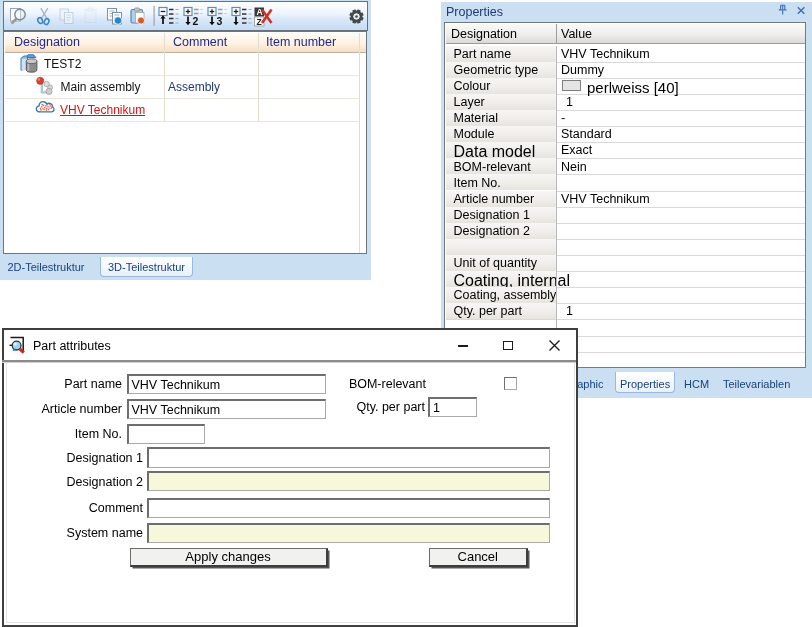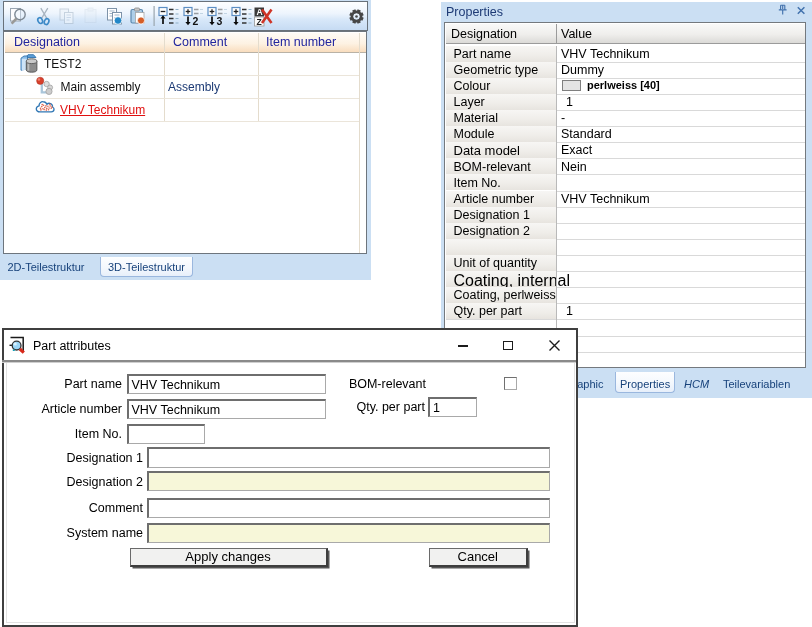--- a/index.html
+++ b/index.html
@@ -200,35 +200,35 @@
 <div class="abs" style="left:445.5px;top:61.7px;width:359.0px;height:1px;background:#d9d9d9;"></div>
 <div class="txt" style="left:561px;top:46.8px;font-size:12.5px;color:#000;">VHV Technikum</div>
 <div class="abs" style="left:445.5px;top:61.7px;width:110.0px;height:16.1px;background:linear-gradient(180deg,#f7f6f4 0%,#efede9 60%,#e7e4df 100%);"></div>
 <div class="txt" style="left:453.5px;top:62.9px;font-size:12.5px;color:#000;">Geometric type</div>
 <div class="abs" style="left:445.5px;top:77.8px;width:359.0px;height:1px;background:#d9d9d9;"></div>
 <div class="txt" style="left:561px;top:62.9px;font-size:12.5px;color:#000;">Dummy</div>
 <div class="abs" style="left:445.5px;top:77.8px;width:110.0px;height:16.1px;background:linear-gradient(180deg,#f7f6f4 0%,#efede9 60%,#e7e4df 100%);"></div>
 <div class="txt" style="left:453.5px;top:79.0px;font-size:12.5px;color:#000;">Colour</div>
 <div class="abs" style="left:445.5px;top:93.9px;width:359.0px;height:1px;background:#d9d9d9;"></div>
 <div class="abs" style="left:562px;top:80.0px;width:19px;height:11px;background:#e4e4e4;border:1px solid #7f7f7f;box-sizing:border-box;"></div>
-<div class="txt" style="left:587px;top:79.0px;font-size:11px;color:#000;font-weight:bold;">perlweiss [40]</div>
+<div class="txt" style="left:587px;top:79.0px;font-size:15px;color:#000;">perlweiss [40]</div>
 <div class="abs" style="left:445.5px;top:93.9px;width:110.0px;height:16.1px;background:linear-gradient(180deg,#f7f6f4 0%,#efede9 60%,#e7e4df 100%);"></div>
 <div class="txt" style="left:453.5px;top:95.1px;font-size:12.5px;color:#000;">Layer</div>
 <div class="abs" style="left:445.5px;top:110.0px;width:359.0px;height:1px;background:#d9d9d9;"></div>
 <div class="txt" style="left:566px;top:95.1px;font-size:12.5px;color:#000;">1</div>
 <div class="abs" style="left:445.5px;top:110.0px;width:110.0px;height:16.1px;background:linear-gradient(180deg,#f7f6f4 0%,#efede9 60%,#e7e4df 100%);"></div>
 <div class="txt" style="left:453.5px;top:111.2px;font-size:12.5px;color:#000;">Material</div>
 <div class="abs" style="left:445.5px;top:126.1px;width:359.0px;height:1px;background:#d9d9d9;"></div>
 <div class="txt" style="left:561px;top:111.2px;font-size:12.5px;color:#000;">-</div>
 <div class="abs" style="left:445.5px;top:126.1px;width:110.0px;height:16.1px;background:linear-gradient(180deg,#f7f6f4 0%,#efede9 60%,#e7e4df 100%);"></div>
 <div class="txt" style="left:453.5px;top:127.3px;font-size:12.5px;color:#000;text-align:center;">Module</div>
 <div class="abs" style="left:445.5px;top:142.2px;width:359.0px;height:1px;background:#d9d9d9;"></div>
 <div class="txt" style="left:561px;top:127.3px;font-size:12.5px;color:#000;">Standard</div>
 <div class="abs" style="left:445.5px;top:142.2px;width:110.0px;height:16.1px;background:linear-gradient(180deg,#f7f6f4 0%,#efede9 60%,#e7e4df 100%);"></div>
-<div class="txt" style="left:453.5px;top:143.4px;font-size:13px;color:#000;">Data model</div>
+<div class="txt" style="left:453.5px;top:143.4px;font-size:16px;color:#000;">Data model</div>
 <div class="abs" style="left:445.5px;top:158.3px;width:359.0px;height:1px;background:#d9d9d9;"></div>
 <div class="txt" style="left:561px;top:143.4px;font-size:12.5px;color:#000;">Exact</div>
 <div class="abs" style="left:445.5px;top:158.3px;width:110.0px;height:16.1px;background:linear-gradient(180deg,#f7f6f4 0%,#efede9 60%,#e7e4df 100%);"></div>
 <div class="txt" style="left:453.5px;top:159.5px;font-size:12.5px;color:#000;">BOM-relevant</div>
 <div class="abs" style="left:445.5px;top:174.4px;width:359.0px;height:1px;background:#d9d9d9;"></div>
 <div class="txt" style="left:561px;top:159.5px;font-size:12.5px;color:#000;">Nein</div>
 <div class="abs" style="left:445.5px;top:174.4px;width:110.0px;height:16.1px;background:linear-gradient(180deg,#f7f6f4 0%,#efede9 60%,#e7e4df 100%);"></div>
 <div class="txt" style="left:453.5px;top:175.6px;font-size:12.5px;color:#000;">Item No.</div>
 <div class="abs" style="left:445.5px;top:190.5px;width:359.0px;height:1px;background:#d9d9d9;"></div>
 <div class="abs" style="left:445.5px;top:190.5px;width:110.0px;height:16.1px;background:linear-gradient(180deg,#f7f6f4 0%,#efede9 60%,#e7e4df 100%);"></div>
@@ -244,35 +244,35 @@
 <div class="abs" style="left:445.5px;top:238.8px;width:110.0px;height:16.1px;background:linear-gradient(180deg,#f7f6f4 0%,#efede9 60%,#e7e4df 100%);"></div>
 <div class="txt" style="left:453.5px;top:240.0px;font-size:12.5px;color:#000;margin-top:18px;">Part type</div>
 <div class="abs" style="left:445.5px;top:254.9px;width:359.0px;height:1px;background:#d9d9d9;"></div>
 <div class="abs" style="left:445.5px;top:254.9px;width:110.0px;height:16.1px;background:linear-gradient(180deg,#f7f6f4 0%,#efede9 60%,#e7e4df 100%);"></div>
 <div class="txt" style="left:453.5px;top:256.1px;font-size:12.5px;color:#000;">Unit of quantity</div>
 <div class="abs" style="left:445.5px;top:271.0px;width:359.0px;height:1px;background:#d9d9d9;"></div>
 <div class="abs" style="left:445.5px;top:271.0px;width:110.0px;height:16.1px;background:linear-gradient(180deg,#f7f6f4 0%,#efede9 60%,#e7e4df 100%);"></div>
 <div class="txt" style="left:453.5px;top:272.2px;font-size:16px;color:#000;">Coating, internal</div>
 <div class="abs" style="left:445.5px;top:287.1px;width:359.0px;height:1px;background:#d9d9d9;"></div>
 <div class="abs" style="left:445.5px;top:287.1px;width:110.0px;height:16.1px;background:linear-gradient(180deg,#f7f6f4 0%,#efede9 60%,#e7e4df 100%);"></div>
-<div class="txt" style="left:453.5px;top:288.3px;font-size:12.5px;color:#000;">Coating, perlweiss</div>
+<div class="txt" style="left:453.5px;top:288.3px;font-size:12.5px;color:#000;">Coating, assembly</div>
 <div class="abs" style="left:445.5px;top:303.2px;width:359.0px;height:1px;background:#d9d9d9;"></div>
 <div class="abs" style="left:445.5px;top:303.2px;width:110.0px;height:16.1px;background:linear-gradient(180deg,#f7f6f4 0%,#efede9 60%,#e7e4df 100%);"></div>
 <div class="txt" style="left:453.5px;top:304.4px;font-size:12.5px;color:#000;">Qty. per part</div>
 <div class="abs" style="left:445.5px;top:319.3px;width:359.0px;height:1px;background:#d9d9d9;"></div>
 <div class="txt" style="left:566px;top:304.4px;font-size:12.5px;color:#000;">1</div>
 <div class="abs" style="left:445.5px;top:335.8px;width:359.0px;height:1px;background:#d9d9d9;"></div>
 <div class="abs" style="left:445.5px;top:351.6px;width:359.0px;height:1px;background:#d9d9d9;"></div>
 <div class="abs" style="left:555.5px;top:45.6px;width:1px;height:320.9px;background:#b9b9b9;"></div>
 
 <div class="abs" style="left:441px;top:372px;width:371px;height:22.5px;background:#cbdff3;"></div>
 <div class="abs" style="left:614.5px;top:372px;width:60px;height:20.5px;background:linear-gradient(180deg,#fdfeff 0%,#f4f8fd 55%,#e7effa 100%);border:1px solid #9ab7de;border-top:none;border-radius:0 0 4px 4px;box-sizing:border-box;"></div>
 <div class="txt" style="left:565px;top:377.5px;font-size:11px;color:#17427b;">Graphic</div>
 <div class="txt" style="left:620px;top:377.5px;font-size:11px;color:#17427b;">Properties</div>
-<div class="txt" style="left:684px;top:377.5px;font-size:11px;color:#17427b;font-style:italic;">HCM</div>
+<div class="txt" style="left:684px;top:377.5px;font-size:11px;color:#17427b;">HCM</div>
 <div class="txt" style="left:723px;top:377.5px;font-size:11px;color:#17427b;">Teilevariablen</div>
 
 <div class="abs" style="left:2px;top:328px;width:576px;height:299px;box-sizing:border-box;border:2px solid #3f3f3f;background:#ffffff;"></div>
 <svg class="abs" style="left:8px;top:334px;" width="24" height="24" viewBox="0 0 24 24">
     <path d="M2.5,3.6 H15.9 M15.2,3.6 V17.8" stroke="#1a1a1a" stroke-width="1.5" fill="none"></path>
     <path d="M1.5,11.3 H4.2" stroke="#1a1a1a" stroke-width="1.4" fill="none"></path>
     <circle cx="8.6" cy="11.6" r="4.4" fill="#9bd6f7" stroke="#333333" stroke-width="1.3"></circle>
     <circle cx="7.2" cy="10" r="1.6" fill="#dcf2fd"></circle>
     <path d="M11.9,15 L15.8,18.6" stroke="#d8281a" stroke-width="3.2" fill="none"></path>
     <path d="M4.8,16.2 h2" stroke="#16a0b8" stroke-width="1.6"></path>

